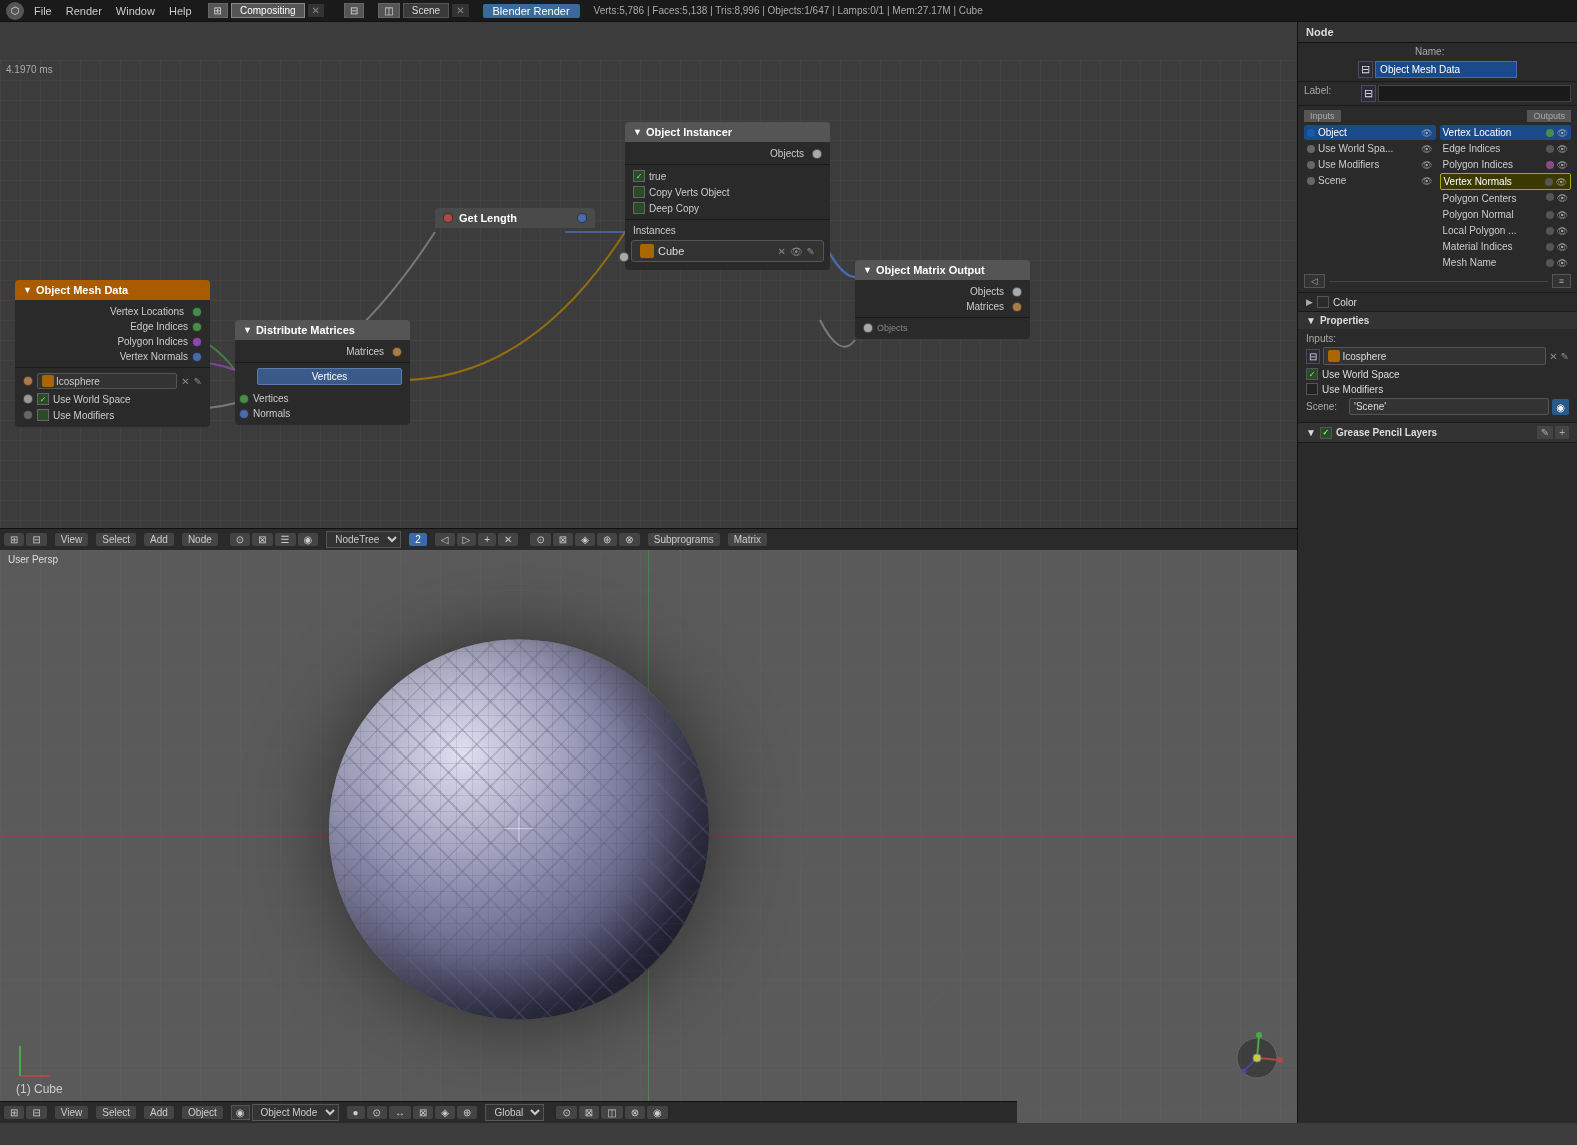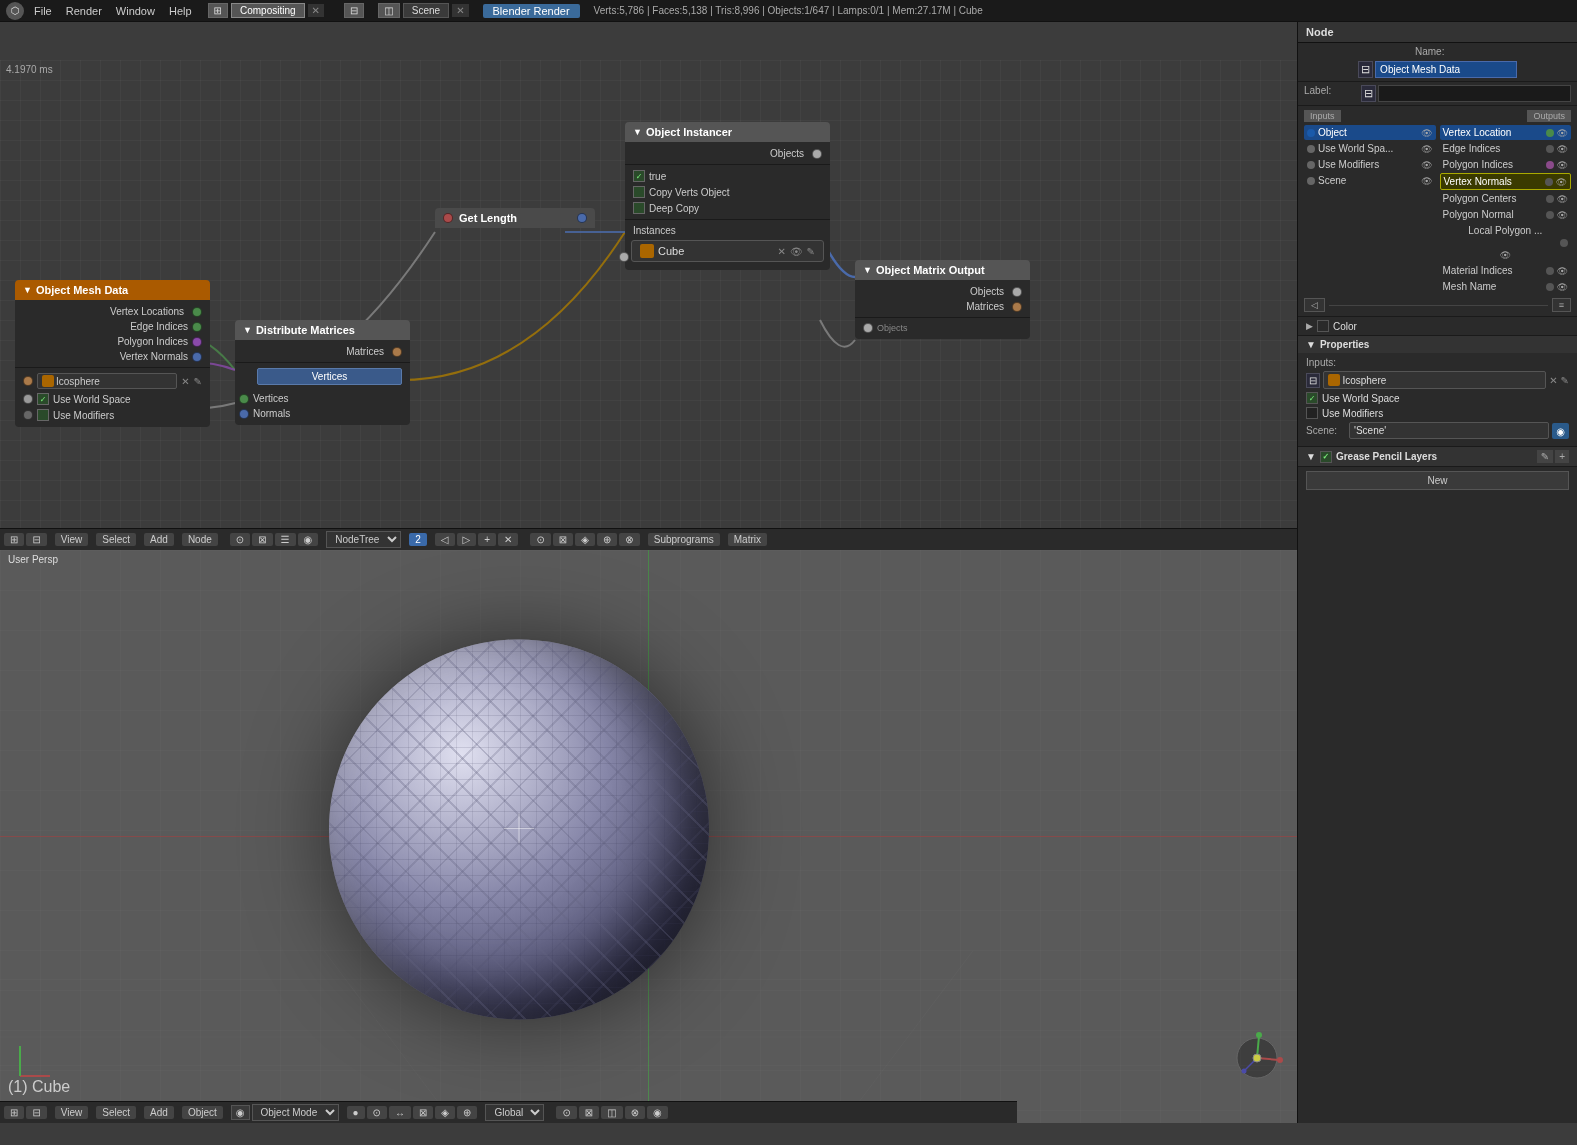--- a/index.html
+++ b/index.html
@@ -56,21 +56,21 @@
     .viewport-bottom-bar { position: absolute; bottom: 0; left: 0; right: 280px; height: 22px; background: #2a2a2a; display: flex; align-items: center; padding: 0 4px; gap: 8px; border-top: 1px solid #111; z-index: 10; }
 
     
     .editor-area { display: flex; flex-direction: column; flex: 1; margin-top: 38px; }
     .node-section { flex: 0 0 490px; position: relative; }
     .viewport-section { flex: 1; position: relative; background: #6d28d9; }
     .sphere { width: 380px; height: 380px; border-radius: 50%; background: radial-gradient(circle at 35% 30%, #e0e0f0, #8888aa 40%, #444466 75%, #222233); box-shadow: inset -30px -20px 60px rgba(0,0,0,0.6), inset 10px 10px 30px rgba(255,255,255,0.2), 0 0 80px rgba(0,0,0,0.5); position: relative; overflow: hidden; }
     .sphere-facets { position: absolute; top: 0; left: 0; width: 100%; height: 100%; border-radius: 50%; background: repeating-linear-gradient(45deg, transparent, transparent 18px, rgba(100,100,130,0.3) 18px, rgba(100,100,130,0.3) 20px), repeating-linear-gradient(-45deg, transparent, transparent 18px, rgba(80,80,110,0.2) 18px, rgba(80,80,110,0.2) 20px); }
 
     
-    .obj-info { position: absolute; bottom: 25px; left: 0; font-size: 16px; color: #ccc; padding: 2px 8px; }
+    .obj-info { position: absolute; bottom: 25px; left: 8px; font-size: 12px; color: #ccc; padding: 2px 8px; }
 
     
     .node-checkbox { width: 12px; height: 12px; border: 1px solid #666; background: #2a4a2a; display: inline-flex; align-items: center; justify-content: center; }
     .node-checkbox.checked::after { content: '✓'; font-size: 8px; color: #7af07a; }
 
     
     .obj-selector { display: flex; align-items: center; gap: 2px; background: #333; border: 1px solid #555; padding: 1px 4px; border-radius: 2px; flex: 1; font-size: 10px; }
     .obj-selector-icon { width: 12px; height: 12px; background: #aa6600; border-radius: 2px; display: inline-block; }
 
     
@@ -503,33 +503,33 @@
             <div style="width:8px;height:8px;border-radius:50%;background:#8a4a8a;flex-shrink:0;margin-left:auto;"></div>
             <span style="font-size:9px;color:#aaa;">👁</span>
           </div>
 
           <div style="display:flex;align-items:center;gap:3px;padding:2px 3px;background:#3a3a00;border:1px solid #aaaa00;border-radius:2px;margin-bottom:1px;">
             <span style="font-size:10px;color:#fff;">Vertex Normals</span>
             <div style="width:8px;height:8px;border-radius:50%;background:#555;flex-shrink:0;margin-left:auto;"></div>
             <span style="font-size:9px;color:#aaa;">👁</span>
           </div>
 
-          <div style="display:flex;align-items:center;gap:3px;padding:2px 3px;margin-bottom:1px;">
+          <div style="display:flex;gap:3px;padding:2px 3px;margin-bottom:1px;">
             <span style="font-size:10px;color:#ccc;">Polygon Centers</span>
             <div style="width:8px;height:8px;border-radius:50%;background:#555;flex-shrink:0;margin-left:auto;"></div>
             <span style="font-size:9px;color:#aaa;">👁</span>
           </div>
 
           <div style="display:flex;align-items:center;gap:3px;padding:2px 3px;margin-bottom:1px;">
             <span style="font-size:10px;color:#ccc;">Polygon Normal</span>
             <div style="width:8px;height:8px;border-radius:50%;background:#555;flex-shrink:0;margin-left:auto;"></div>
             <span style="font-size:9px;color:#aaa;">👁</span>
           </div>
 
-          <div style="display:flex;align-items:center;gap:3px;padding:2px 3px;margin-bottom:1px;flex-direction:column;">
+          <div style="display:flex;align-items:center;gap:3px;padding:2px 3px;margin-bottom:1px;">
             <span style="font-size:10px;color:#ccc;">Local Polygon ...</span>
             <div style="width:8px;height:8px;border-radius:50%;background:#555;flex-shrink:0;margin-left:auto;"></div>
             <span style="font-size:9px;color:#aaa;">👁</span>
           </div>
 
           <div style="display:flex;align-items:center;gap:3px;padding:2px 3px;margin-bottom:1px;">
             <span style="font-size:10px;color:#ccc;">Material Indices</span>
             <div style="width:8px;height:8px;border-radius:50%;background:#555;flex-shrink:0;margin-left:auto;"></div>
             <span style="font-size:9px;color:#aaa;">👁</span>
           </div>
@@ -604,19 +604,16 @@
           <div style="width:12px;height:12px;border:1px solid #555;background:#2a4a2a;display:flex;align-items:center;justify-content:center;">
             <span style="font-size:8px;color:#7af07a;">✓</span>
           </div>
           <span>Grease Pencil Layers</span>
         </div>
         <div style="display:flex;gap:2px;">
           <button style="background:#444;border:none;color:#aaa;font-size:10px;padding:1px 4px;cursor:pointer;">✎</button>
           <button style="background:#444;border:none;color:#aaa;font-size:10px;padding:1px 4px;cursor:pointer;">+</button>
         </div>
       </div>
-      <div style="padding:4px 8px;">
-        <button style="background:#3a3a3a;border:1px solid #555;color:#ccc;font-size:10px;padding:3px 0;width:100%;cursor:pointer;text-align:center;">New</button>
-      </div>
     </div>
 
   </div>
 </div>
 
 </body></html>

